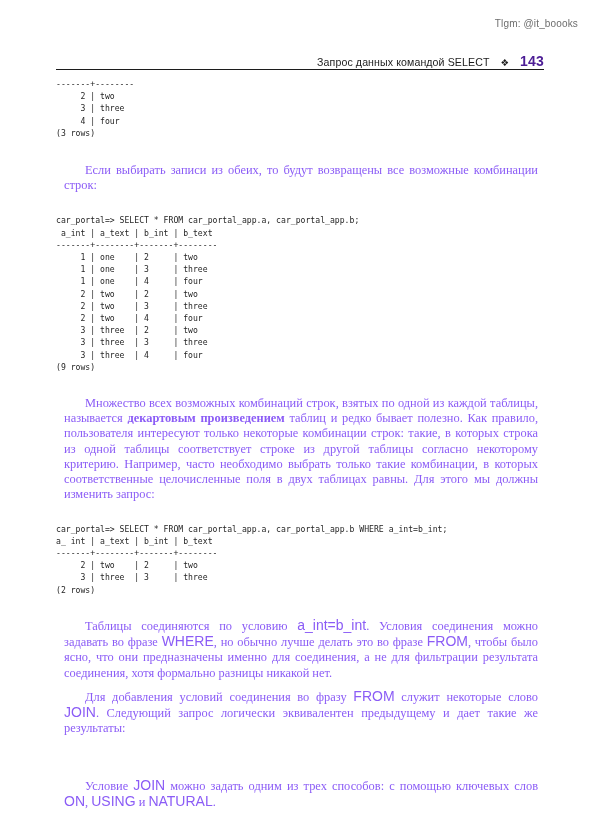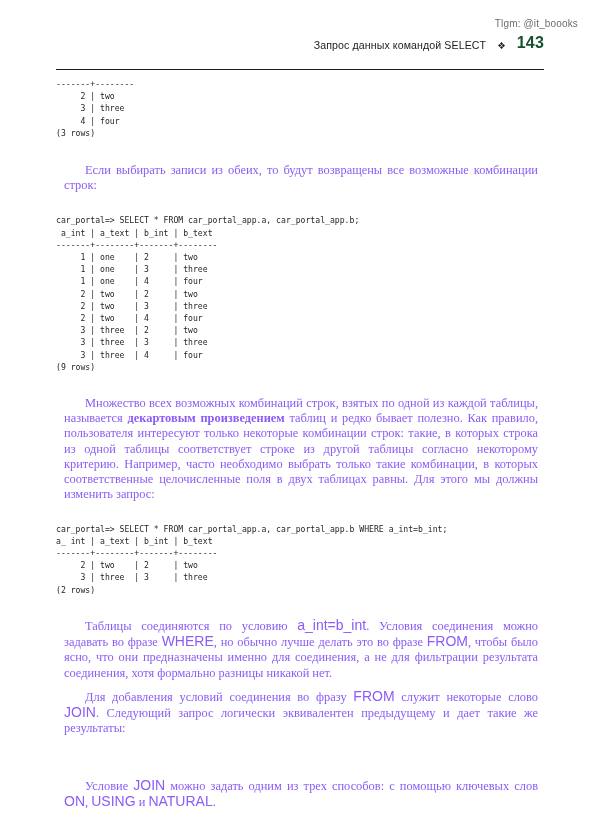--- a/index.html
+++ b/index.html
@@ -24,21 +24,21 @@
     top: 18px;
     right: 22px;
     font-family: "Liberation Sans", sans-serif;
     font-size: 10px;
     color: #6d6d6d;
     letter-spacing: 0.15px;
     white-space: nowrap;
   }
   .running-head {
     position: absolute;
-    top: 25px;
+    top: 42px;
     left: 56px;
     right: 56px;
     height: 26px;
     display: flex;
     align-items: flex-end;
     justify-content: flex-end;
     gap: 0;
   }
   .running-head .rh-title {
     font-family: "Liberation Sans", sans-serif;
@@ -52,23 +52,23 @@
     font-size: 9.5px;
     color: #1c1c1c;
     margin-left: 11px;
     margin-right: 11px;
     line-height: 1;
     position: relative;
     top: -0.5px;
   }
   .running-head .rh-folio {
     font-family: "Liberation Sans", sans-serif;
-    font-size: 16px;
+    font-size: 14px;
     font-weight: bold;
-    color: #14532d;
+    color: #4c1d95;
     line-height: 1;
     letter-spacing: 0.2px;
   }
   .head-rule {
     position: absolute;
     top: 69px;
     left: 56px;
     right: 56px;
     height: 1.3px;
     background: #1c1c1c;

